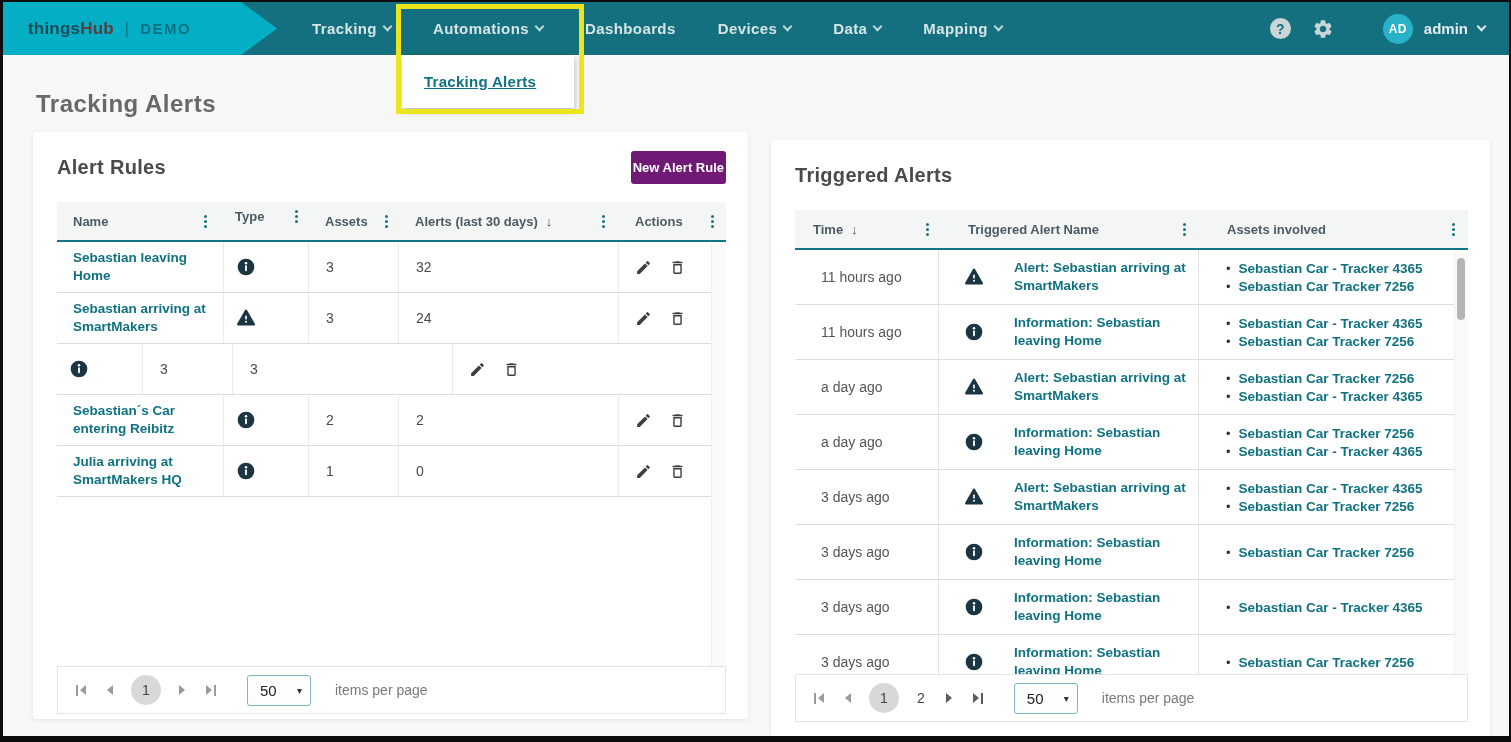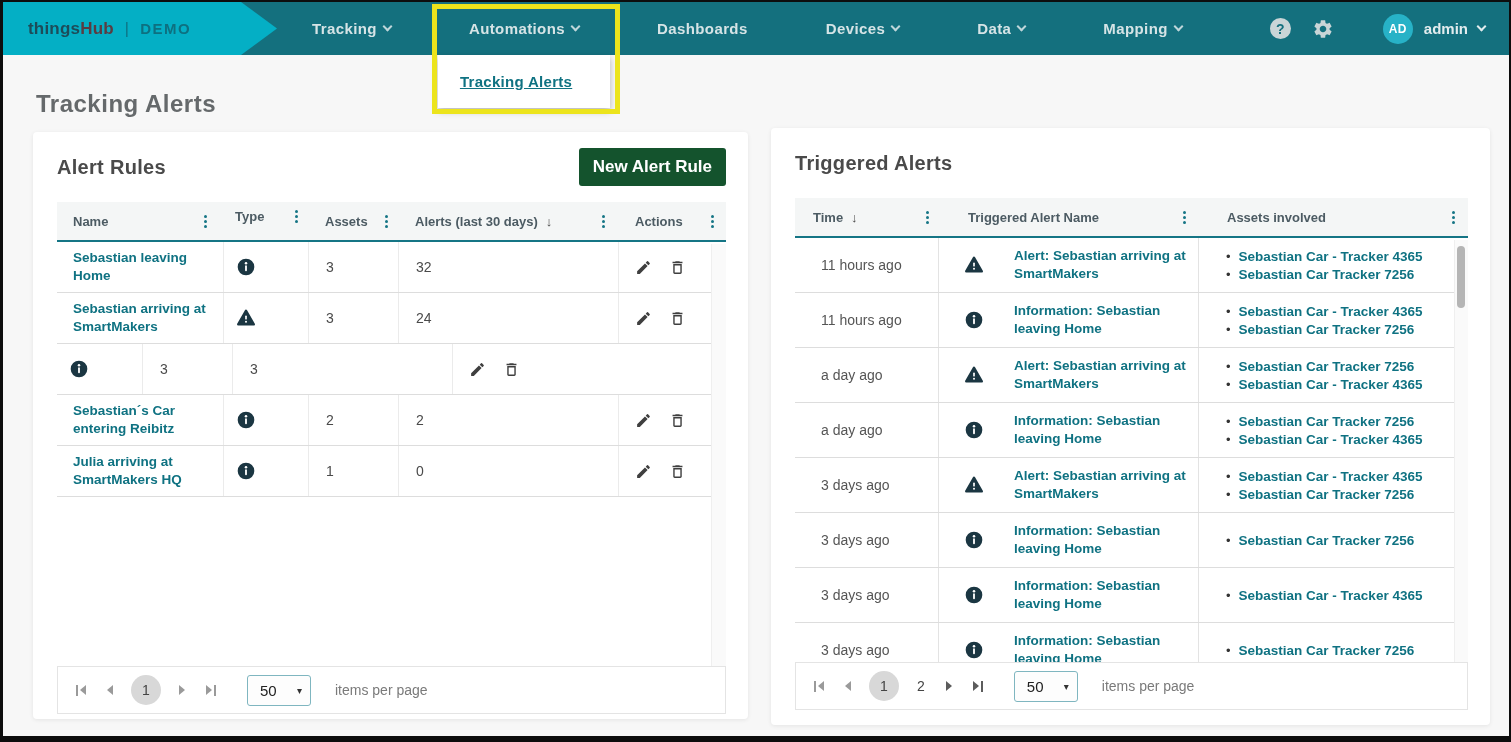--- a/index.html
+++ b/index.html
@@ -17,21 +17,21 @@
   .navbar { position:absolute; top:0; left:0; right:0; height:53px; background:#14707E; display:flex; align-items:center; z-index:10; }
   .logo { width:274px; height:53px; flex:none; background:#04AFC5;
           clip-path: polygon(0 0, 238px 0, 274px 50%, 238px 100%, 0 100%);
           display:flex; align-items:center; padding-left:25px; }
   .brand { font-size:17px; letter-spacing:.2px; display:flex; align-items:center; }
   .brand-things { color:#1D4C59; font-weight:600; }
   .brand-hub { color:#5A3C42; font-weight:700; }
   .brand-div { color:#0E7080; font-weight:300; margin:0 11px; font-size:16px; }
   .brand-env { color:#0E7080; font-weight:700; letter-spacing:1.5px; font-size:15px; }
 
-  .nav-items { display:flex; align-items:center; margin-left:14px; height:53px;gap:36px; }
+  .nav-items { display:flex; align-items:center; margin-left:14px; height:53px; }
   .nav-item { position:relative; height:53px; display:flex; align-items:center; gap:7px; padding:0 21px;
               color:#D6E4E6; font-size:15px; font-weight:600; letter-spacing:.4px; cursor:pointer; }
   .chev { width:7px; height:7px; border-right:2px solid #BFD6DA; border-bottom:2px solid #BFD6DA;
           transform: rotate(45deg); margin-top:-4px; }
 
   
   .hl { position:absolute; top:2px; left:-16px; right:-20px; height:110px;
         border:5px solid #ECE41C; pointer-events:none; z-index:40; }
   .menu { position:absolute; top:53px; left:-10px; width:172px; height:53px; background:#fff;
           box-shadow:0 3px 7px rgba(0,0,0,.28); display:flex; align-items:center; padding-left:22px; z-index:30; }
@@ -45,26 +45,26 @@
             font-size:12px; display:flex; align-items:center; justify-content:center; margin-left:49px; letter-spacing:.5px; }
   .user { display:flex; align-items:center; gap:10px; margin-left:11px; cursor:pointer; }
   .user-name { color:#E2ECEE; font-size:15px; font-weight:600; }
   .user .chev { border-color:#E2ECEE; }
 
   
   .page-title { position:absolute; top:88px; left:33px; font-size:24px; color:#65696B; letter-spacing:.5px; }
 
   .panel { position:absolute; background:#fff; border-radius:4px; box-shadow:0 1px 4px rgba(0,0,0,.08); }
   .panel-left  { left:30px;  top:130px; width:715px; height:587px; }
-  .panel-right { left:768px; top:126px; width:719px; height:597px; }
+  .panel-right { left:768px; top:138px; width:719px; height:597px; }
 
   .panel-head { position:absolute; top:0; left:24px; right:22px; height:70px;
                 display:flex; align-items:center; justify-content:space-between; }
   .panel-title { font-size:20px; color:#4A4A4A; letter-spacing:.3px; }
-  .btn-new { background:#14532d; color:#fff; font-weight:700; font-size:17px; padding:9px 14px; border-radius:3px; }
+  .btn-new { background:#701a75; color:#fff; font-weight:700; font-size:13px; padding:9px 2px; border-radius:3px; }
 
   .tbl { position:absolute; left:24px; right:22px; top:70px; bottom:53px; }
   .panel-right .tbl { bottom:63px; }
   .thead { height:40px; background:#F4F6F6; border-bottom:2px solid #157585; display:flex; align-items:stretch; }
   .th { display:flex; align-items:center; justify-content:space-between; color:#4C5B63; font-size:13px; font-weight:600; cursor:pointer; }
   .th-group { display:flex; align-items:center; gap:8px; }
   .sort-arrow { color:#4A4A4A; font-size:13px; font-weight:400; }
   .kebab { display:flex; flex-direction:column; gap:2px; padding:4px; cursor:pointer; }
   .kebab i { width:3px; height:3px; border-radius:50%; background:#157585; }
 

